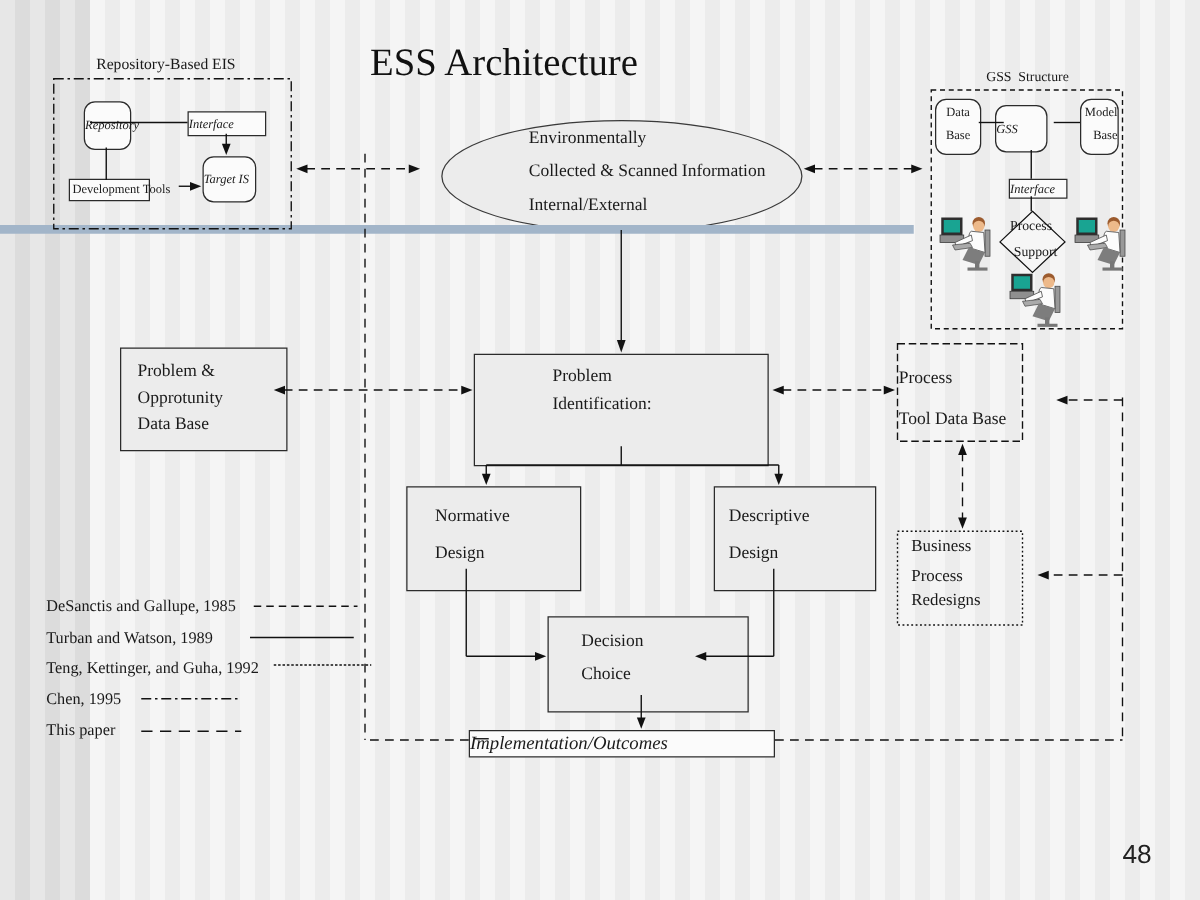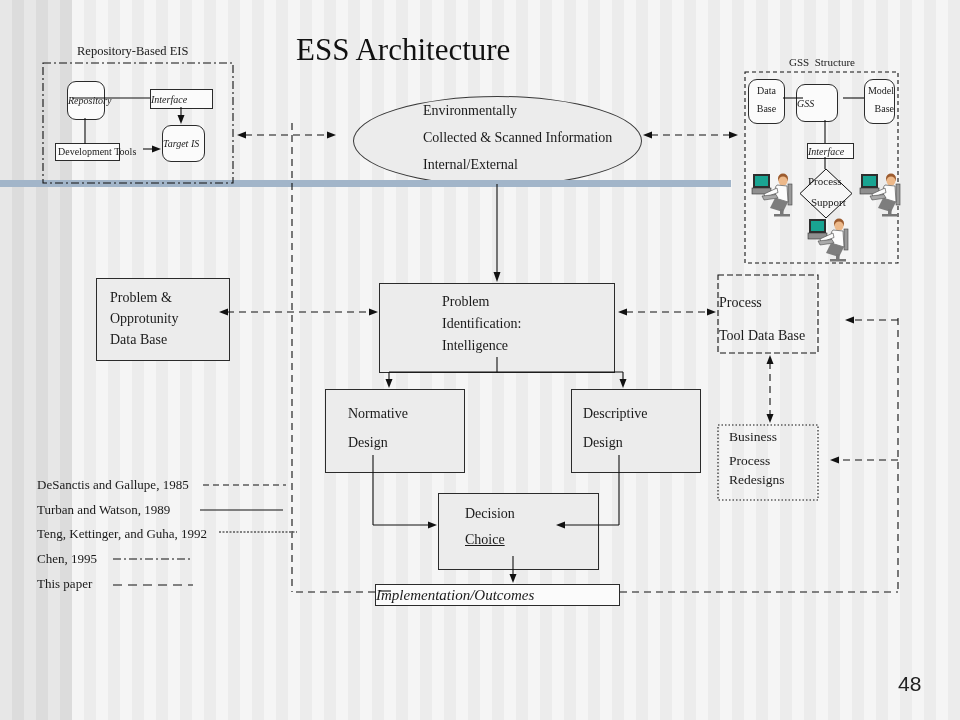--- a/index.html
+++ b/index.html
@@ -75,21 +75,20 @@
 
   <div class="box" style="left:96px;top:278px;width:119px;height:73px;padding:8px 0 0 13px;font-size:14px;line-height:21px;">
     <div>Problem &amp;</div>
     <div>Opprotunity</div>
     <div>Data Base</div>
   </div>
 
   <div class="box" style="left:379px;top:283px;width:236px;height:90px;padding:7px 0 0 62px;font-size:14px;line-height:22px;box-sizing:border-box;">
     <div>Problem</div>
     <div>Identification:</div>
-    <div>Intelligence</div>
   </div>
 
   <div class="t t14" style="left:719px;top:295px;">Process</div>
   <div class="t t14" style="left:719px;top:328px;">Tool Data Base</div>
 
   <div class="t" style="left:729px;top:429px;font-size:13.5px;">Business</div>
   <div class="t" style="left:729px;top:453px;font-size:13.5px;">Process</div>
   <div class="t" style="left:729px;top:472px;font-size:13.5px;">Redesigns</div>
 
   <div class="box" style="left:325px;top:389px;width:116px;height:66px;padding:16px 0 0 22px;font-size:14px;box-sizing:content-box;">
@@ -97,21 +96,21 @@
     <div style="margin-top:13px;">Design</div>
   </div>
 
   <div class="box" style="left:571px;top:389px;width:117px;height:66px;padding:16px 0 0 11px;">
     <div style="font-size:14px;">Descriptive</div>
     <div style="font-size:14px;margin-top:13px;">Design</div>
   </div>
 
   <div class="box" style="left:438px;top:493px;width:117px;height:63px;padding:12px 16px 0 26px;font-size:14px;box-sizing:content-box;">
     <div>Decision</div>
-    <div style="margin-top:10px;text-decoration:underline;">Choice</div>
+    <div style="margin-top:10px;">Choice</div>
   </div>
 
   <div class="box wbox ctr" style="left:375px;top:584px;width:243px;height:20px;font-size:15px;">
     <span>Implementation/Outcomes</span>
   </div>
 
   <div class="t legend-label" style="left:37px;top:477px;">DeSanctis and Gallupe, 1985</div>
   <div class="t legend-label" style="left:37px;top:502px;">Turban and Watson, 1989</div>
   <div class="t legend-label" style="left:37px;top:526px;">Teng, Kettinger, and Guha, 1992</div>
   <div class="t legend-label" style="left:37px;top:551px;">Chen, 1995</div>

